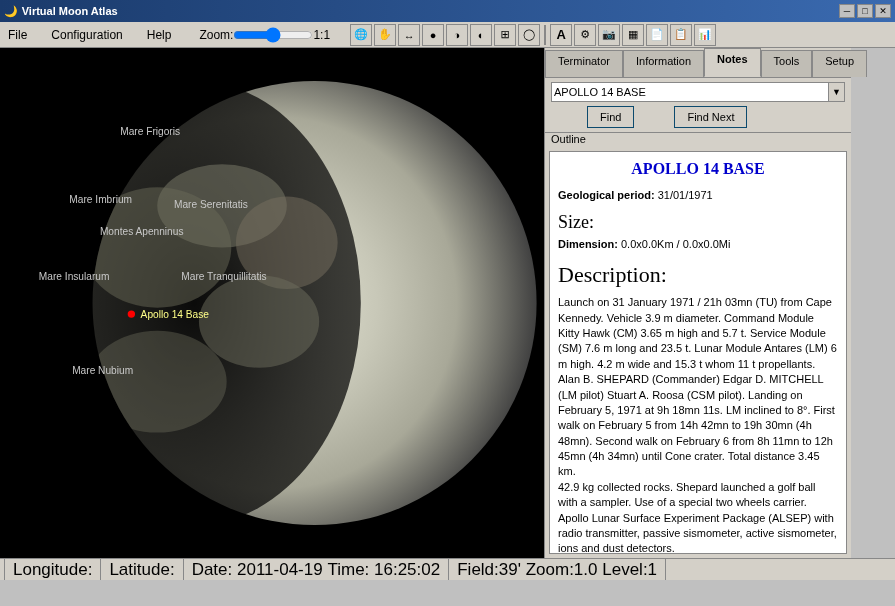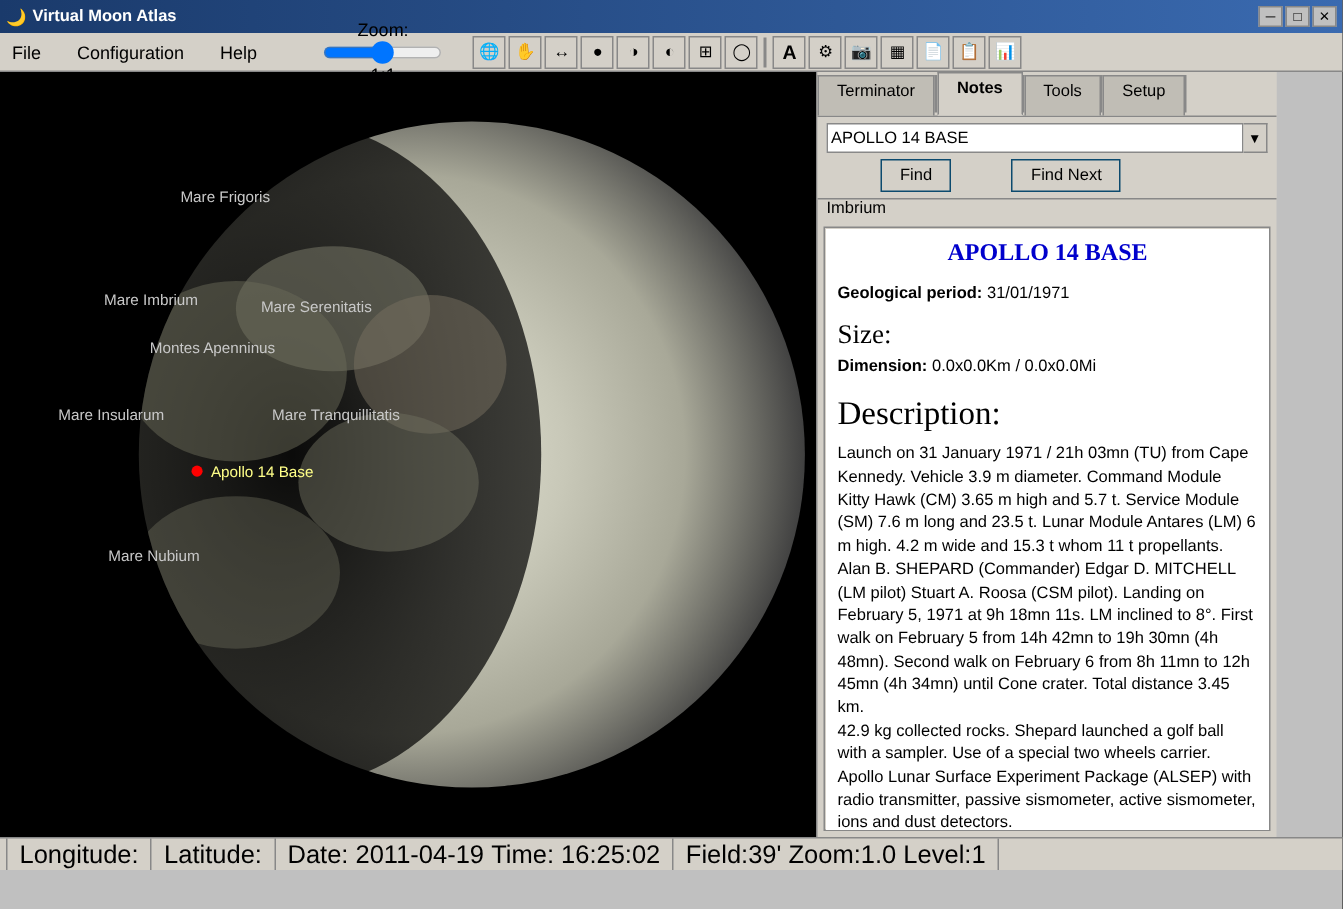--- a/index.html
+++ b/index.html
@@ -59,23 +59,22 @@
     .menu-item {
       font-size: 12px;
       cursor: pointer;
       padding: 2px 4px;
     }
 
     #zoom-area {
       display: flex;
       align-items: center;
       gap: 0;
-      margin-left: 24px;
+      margin-left: 8px;
       font-size: 12px;
-      flex-direction: column;
     }
     #zoom-slider {
       width: 80px;
     }
 
     
     #toolbar {
       background: #d4d0c8;
       display: flex;
       align-items: center;
@@ -378,20 +377,21 @@
       <circle cx="142" cy="272" r="4" fill="red"></circle>
       <text x="152" y="276" class="apollo-label">Apollo 14 Base</text>
     </svg>
   </div>
 
   <div id="right-panel">
 
     <div id="tabs-area">
       <div class="tab">Terminator</div>
       <div class="tab-separator"></div>
+      <div class="tab">Information</div>
       <div class="tab-separator"></div>
       <div class="tab active">Notes</div>
       <div class="tab-separator"></div>
       <div class="tab">Tools</div>
       <div class="tab-separator"></div>
       <div class="tab">Setup</div>
       <div class="tab-separator"></div>
 
     </div>
 
@@ -400,21 +400,21 @@
         <input type="text" id="search-input" value="APOLLO 14 BASE" style="">
         <div id="search-dropdown-btn">▼</div>
       </div>
       <div id="buttons-row">
         <button class="search-btn">Find</button>
         <button class="search-btn">Find Next</button>
       </div>
     </div>
 
     <div id="outline-area">
-      <div id="outline-label">Imbrium</div>
+      <div id="outline-label">Outline</div>
     </div>
 
     <div id="info-panel">
       <h2>APOLLO 14 BASE</h2>
 
       <p>
         <span class="field-label">Geological period:</span>
         <span>31/01/1971</span>
       </p>
 

